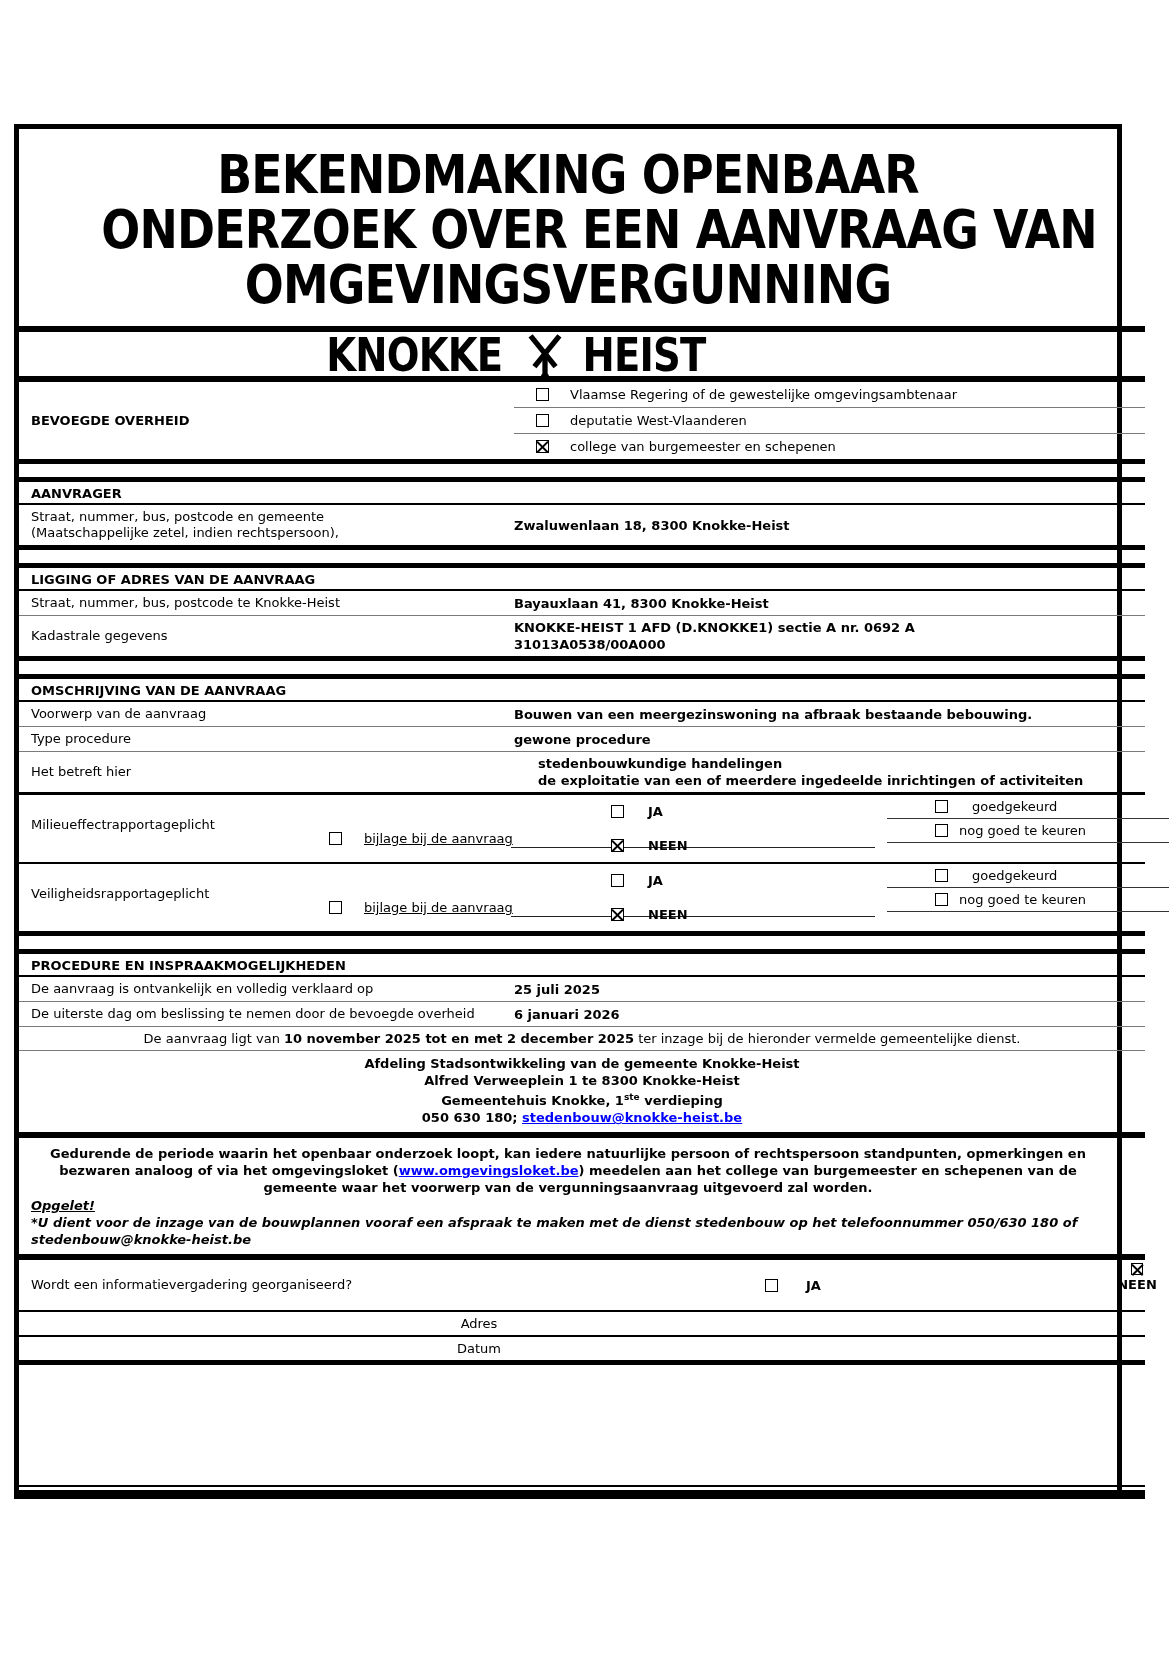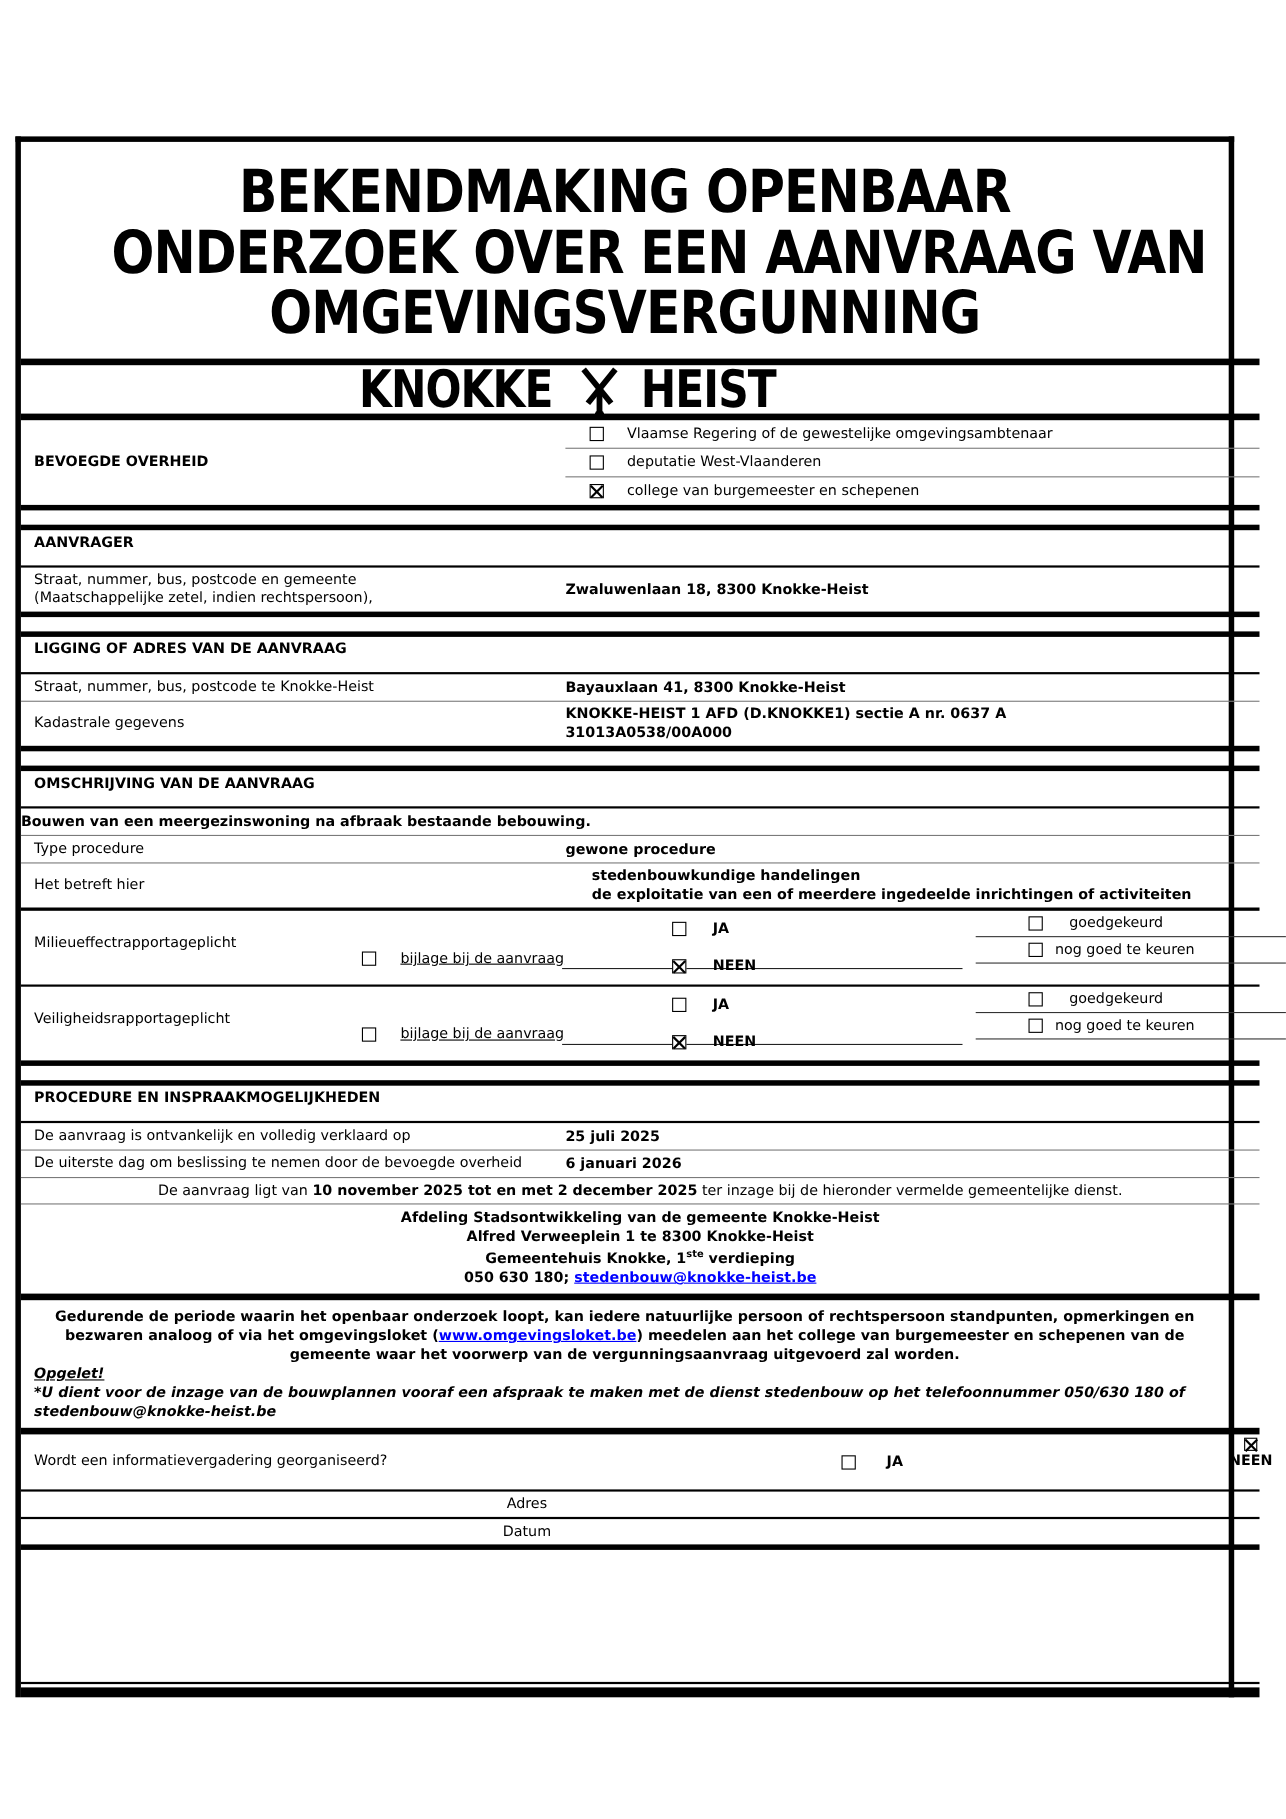--- a/index.html
+++ b/index.html
@@ -14,21 +14,21 @@
   .title{padding:18px 0 14px 0;text-align:center;}
   .title-line{display:block;font-weight:bold;font-size:54px;line-height:55px;letter-spacing:-1px;transform:scaleX(.85);transform-origin:50% 50%;white-space:nowrap;}
   .logo-row{height:44px;display:flex;align-items:center;justify-content:center;transform:none;}
   .logo-inner{display:flex;align-items:center;transform:translateX(-55px);}
   .logo-word{font-weight:bold;font-size:47px;letter-spacing:-1px;transform:scaleX(.82);transform-origin:50% 50%;white-space:nowrap;}
   .logo-mark{width:44px;height:50px;margin:6px 2px 0 2px;flex:none;}
   
   .row{display:flex;align-items:center;min-height:24px;}
   .lbl{width:483px;padding:4px 0 4px 12px;font-size:13px;line-height:16px;flex:none;}
   .val{font-size:13px;font-weight:bold;line-height:17px;padding:3px 0;}
-  .hdr{font-size:13px;font-weight:bold;padding:4px 0 13px 12px;border-bottom:2px solid #000;}
+  .hdr{font-size:13px;font-weight:bold;padding:4px 0 2px 12px;border-bottom:2px solid #000;}
   .cb{display:inline-block;width:11px;height:11px;border:1.5px solid #000;position:relative;flex:none;background:#fff;}
   .cb.checked::before,.cb.checked::after{content:"";position:absolute;left:-2px;top:4.5px;width:15px;height:1.6px;background:#000;}
   .cb.checked::before{transform:rotate(45deg);}
   .cb.checked::after{transform:rotate(-45deg);}
   
   .bo{display:flex;}
   .bo-left{width:495px;flex:none;display:flex;align-items:center;}
   .bo-left span{font-size:13px;font-weight:bold;padding-left:12px;}
   .bo-right{flex:1;margin-right:-28px;}
   .bo-opt{display:flex;align-items:center;height:25px;font-size:13px;}
@@ -131,28 +131,29 @@
   <div class="band"></div>
 
   <div class="hdr oh">LIGGING OF ADRES VAN DE AANVRAAG</div>
   <div class="row thin oh">
     <div class="lbl">Straat, nummer, bus, postcode te Knokke-Heist</div>
     <div class="val">Bayauxlaan 41, 8300 Knokke-Heist</div>
   </div>
   <div class="row oh">
     <div class="lbl">Kadastrale gegevens</div>
     <div class="val">
-      <div>KNOKKE-HEIST 1 AFD (D.KNOKKE1) sectie A nr. 0637 A</div>
+      <div>KNOKKE-HEIST 1 AFD (D.KNOKKE1) sectie A nr. 0692 A</div>
       <div>31013A0538/00A000</div>
     </div>
   </div>
   <div class="band"></div>
 
   <div class="hdr oh">OMSCHRIJVING VAN DE AANVRAAG</div>
   <div class="row thin oh">
+    <div class="lbl">Voorwerp van de aanvraag</div>
     <div class="val">Bouwen van een meergezinswoning na afbraak bestaande bebouwing.</div>
   </div>
   <div class="row thin oh">
     <div class="lbl">Type procedure</div>
     <div class="val">gewone procedure</div>
   </div>
   <div class="row oh" style="border-bottom:3px solid #000;gap:24px;">
     <div class="lbl">Het betreft hier</div>
     <div class="val">
       <div>stedenbouwkundige handelingen</div>

